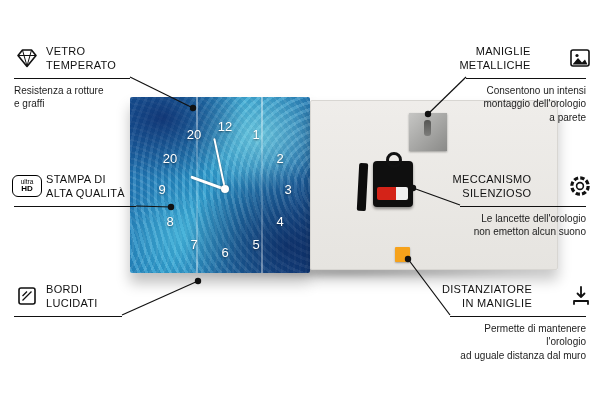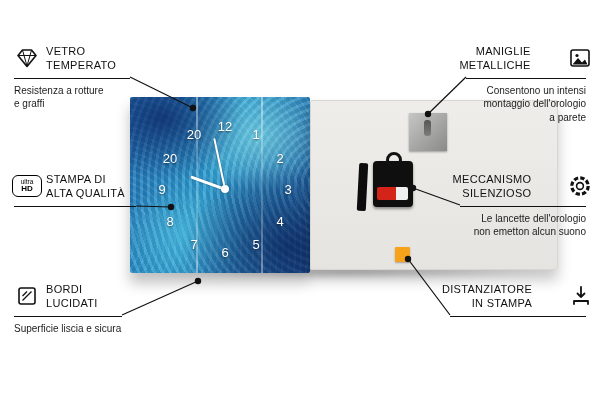--- a/index.html
+++ b/index.html
@@ -168,21 +168,20 @@
     <div class="head">
       <span class="icon-box">
         <svg viewBox="0 0 24 24" width="24" height="24">
             <rect x="4" y="4" width="16" height="16" rx="2" fill="none" stroke="#111" stroke-width="1.6"></rect>
             <path d="M7.5 12 12 7.5M7.5 16.5 16.5 7.5" fill="none" stroke="#111" stroke-width="1.3"></path>
           </svg>
       </span>
       <h3>BORDI
 LUCIDATI</h3>
     </div>
-    <p>Superficie liscia e sicura</p>
   </div>
 
   <div class="callout right" style="left:466px;top:44px;width:120px">
     <div class="head">
       <h3>MANIGLIE
 METALLICHE</h3>
       <span class="icon-box">
         <svg viewBox="0 0 24 24" width="24" height="24">
             <rect x="3" y="4" width="18" height="16" rx="2" fill="none" stroke="#111" stroke-width="1.6"></rect>
             <circle cx="9" cy="9.5" r="1.6" fill="#111"></circle>
@@ -206,28 +205,30 @@
           </svg>
       </span>
     </div>
     <p>Le lancette dell'orologio
 non emetton alcun suono</p>
   </div>
 
   <div class="callout right" style="left:450px;top:282px;width:136px">
     <div class="head">
       <h3>DISTANZIATORE
-IN STAMPA</h3>
+IN MANIGLIE</h3>
       <span class="icon-box">
         <svg viewBox="0 0 24 24" width="24" height="24">
             <path d="M12 3v10M8.5 9.5 12 13l3.5-3.5" fill="none" stroke="#111" stroke-width="1.8" stroke-linecap="round" stroke-linejoin="round"></path>
             <path d="M5 17h14M5 17v3M19 17v3" fill="none" stroke="#111" stroke-width="1.8" stroke-linecap="round"></path>
           </svg>
       </span>
     </div>
+    <p>Permette di mantenere l'orologio
+ad uguale distanza dal muro</p>
   </div>
 
   <svg class="leaders" width="600" height="400">
     <line x1="130" y1="77" x2="193" y2="108" stroke="#111" stroke-width="1.2"></line>
       <circle cx="193" cy="108" r="3.2" fill="#111"></circle>
     <line x1="136" y1="206" x2="171" y2="207" stroke="#111" stroke-width="1.2"></line>
       <circle cx="171" cy="207" r="3.2" fill="#111"></circle>
     <line x1="122" y1="315" x2="198" y2="281" stroke="#111" stroke-width="1.2"></line>
       <circle cx="198" cy="281" r="3.2" fill="#111"></circle>
     <line x1="466" y1="77" x2="428" y2="114" stroke="#111" stroke-width="1.2"></line>

